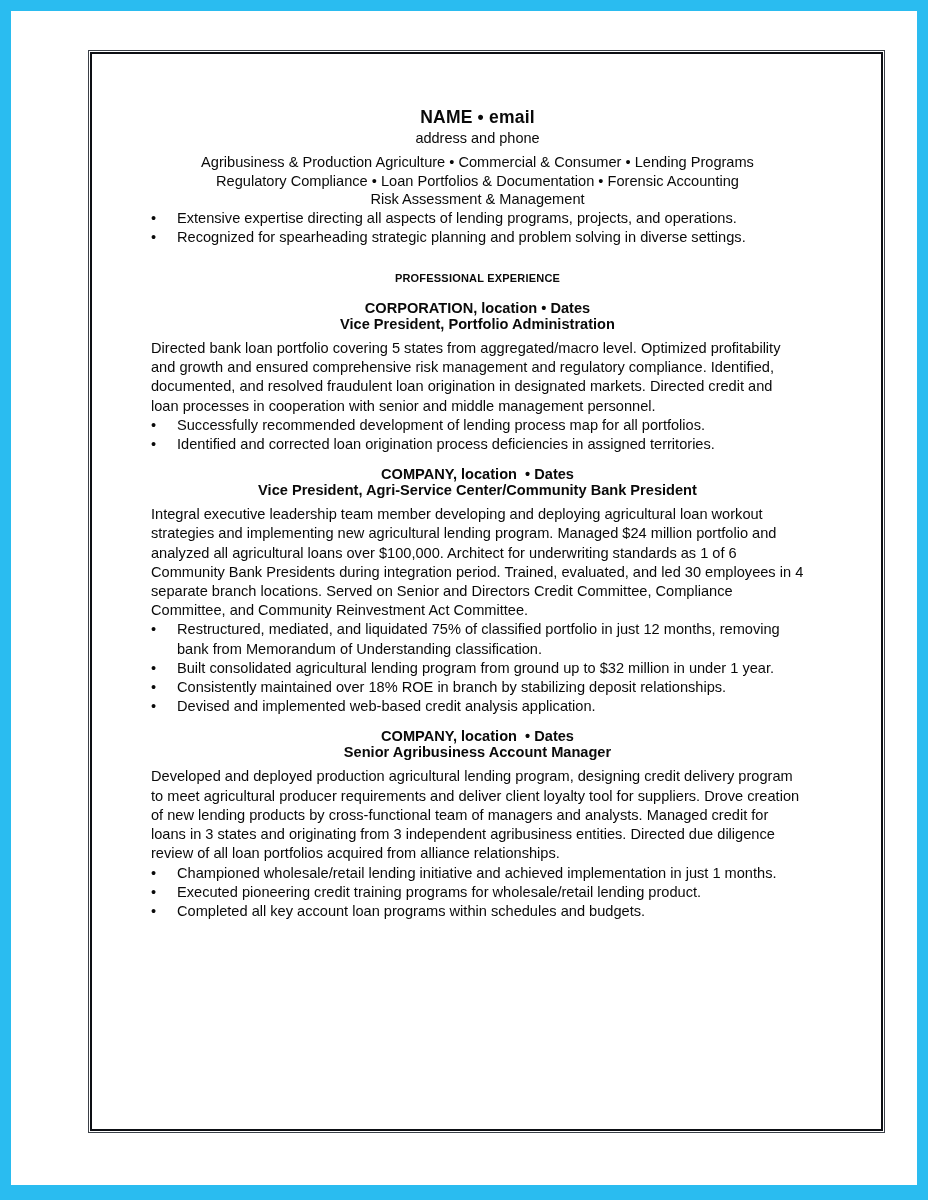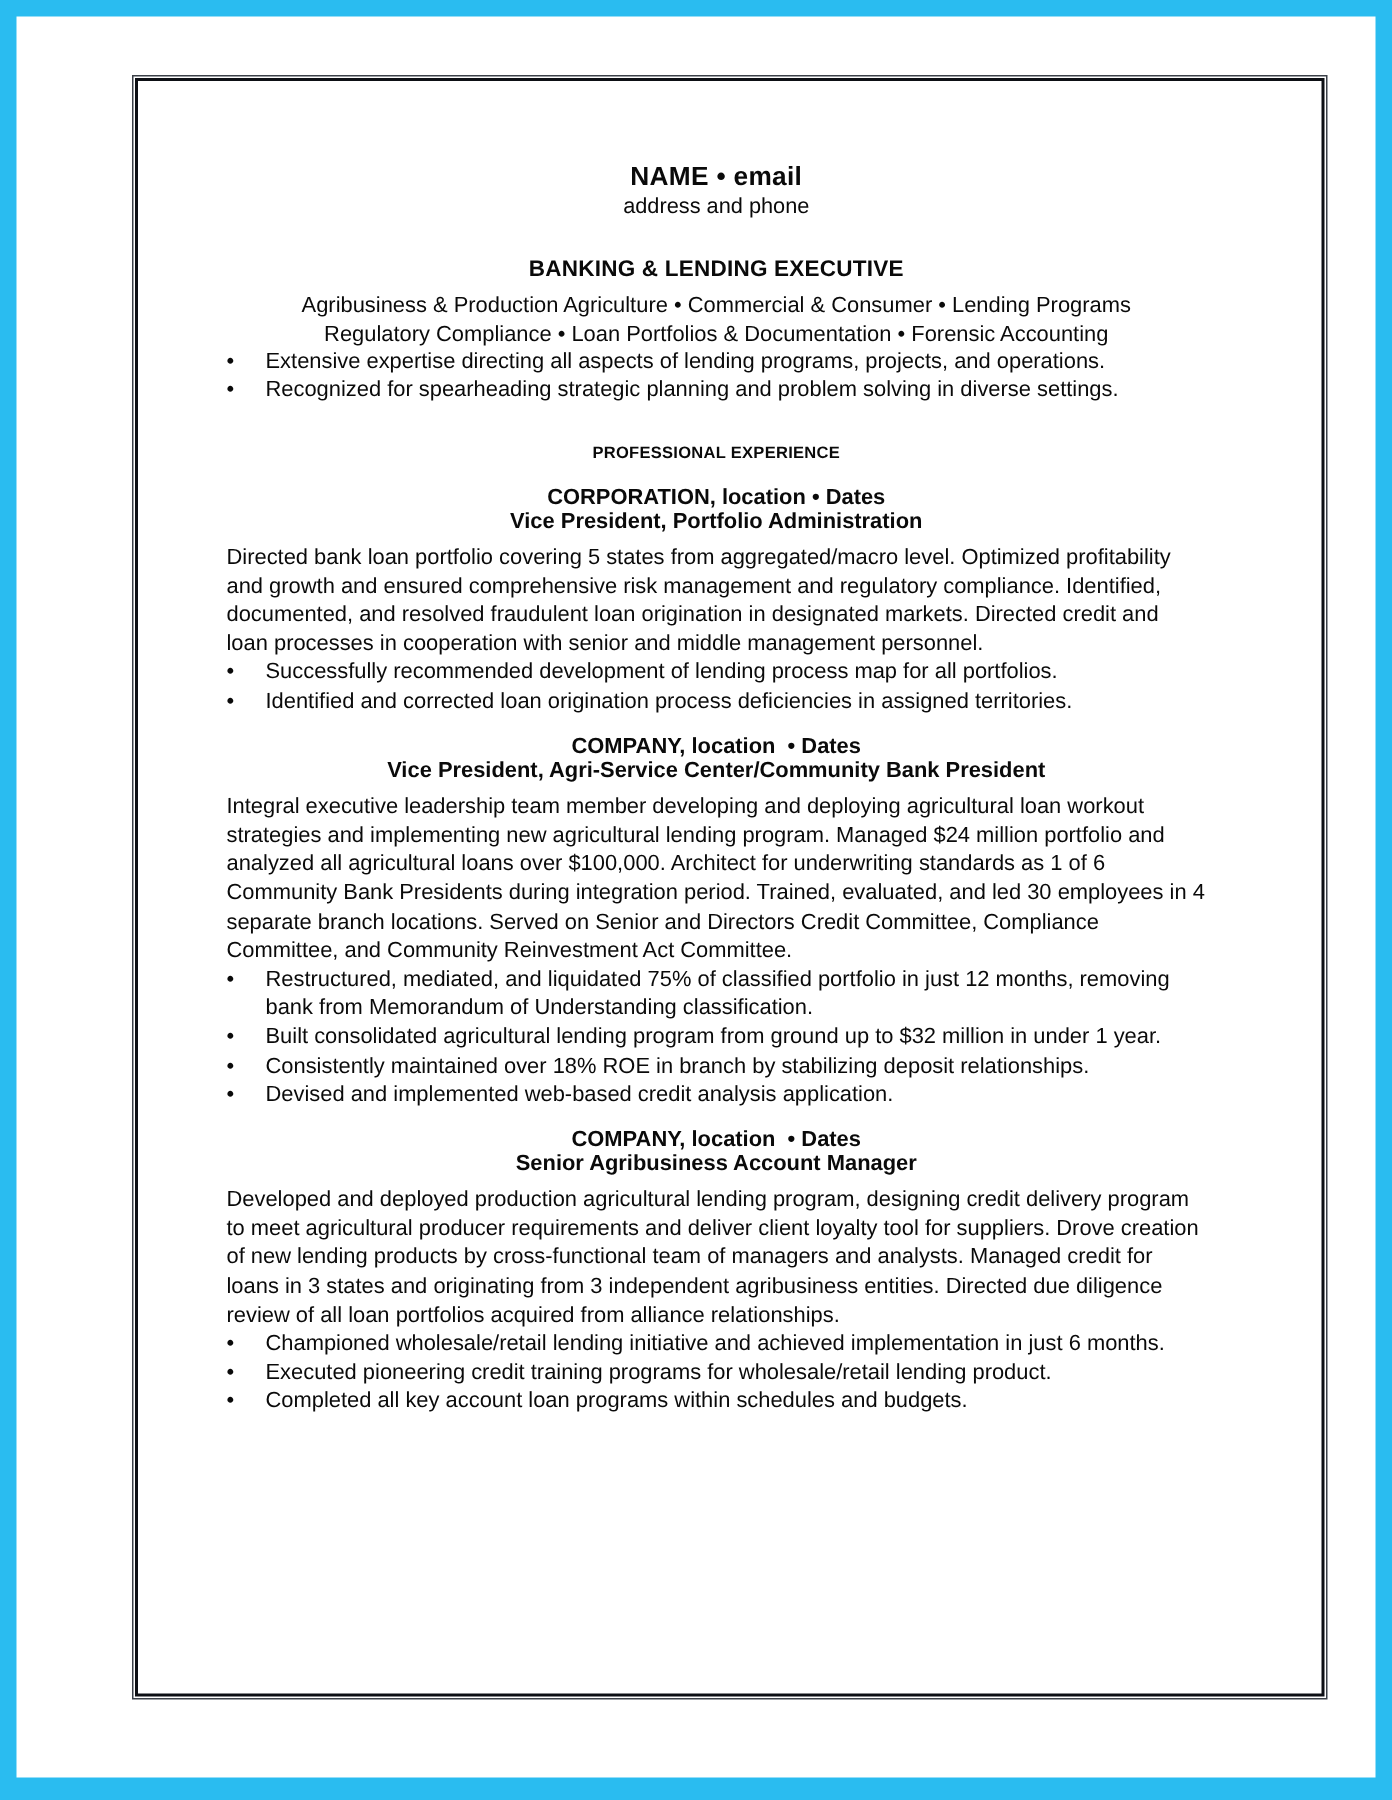--- a/index.html
+++ b/index.html
@@ -143,25 +143,25 @@
 <body>
 
 <div id="page-canvas">
   <div id="doc-frame">
     <div id="doc-body">
 
       <div class="name-line center">NAME • email</div>
 
       <div class="contact-line center">address and phone</div>
 
-      <div class="headline center">BANKING &amp; LENDING EXECUTIVE</div>
 
       <div class="keywords center">
         <div>Agribusiness &amp; Production Agriculture • Commercial &amp; Consumer • Lending Programs</div>
         <div>Regulatory Compliance • Loan Portfolios &amp; Documentation • Forensic Accounting</div>
+        <div>Risk Assessment &amp; Management</div>
       </div>
 
       <ul class="bullets gap-summary bullet-indent">
         <li>
           <span class="dot">•</span>
           <span>Extensive expertise directing all aspects of lending programs, projects, and operations.</span>
         </li>
         <li>
           <span class="dot">•</span>
           <span>Recognized for spearheading strategic planning and problem solving in diverse settings.</span>
@@ -217,21 +217,21 @@
       <div class="gap-org2">
         <div class="job-org center">COMPANY, location  • Dates</div>
         <div class="job-title center">Senior Agribusiness Account Manager</div>
       </div>
 
       <div class="para gap-para">Developed and deployed production agricultural lending program, designing credit delivery program to meet agricultural producer requirements and deliver client loyalty tool for suppliers. Drove creation of new lending products by cross-functional team of managers and analysts. Managed credit for loans in 3 states and originating from 3 independent agribusiness entities. Directed due diligence review of all loan portfolios acquired from alliance relationships.</div>
 
       <ul class="bullets gap-bullets bullet-indent">
         <li>
           <span class="dot">•</span>
-          <span>Championed wholesale/retail lending initiative and achieved implementation in just 6 months.</span>
+          <span>Championed wholesale/retail lending initiative and achieved implementation in just 1 months.</span>
         </li>
         <li>
           <span class="dot">•</span>
           <span>Executed pioneering credit training programs for wholesale/retail lending product.</span>
         </li>
         <li>
           <span class="dot">•</span>
           <span>Completed all key account loan programs within schedules and budgets.</span>
         </li>
       </ul>

